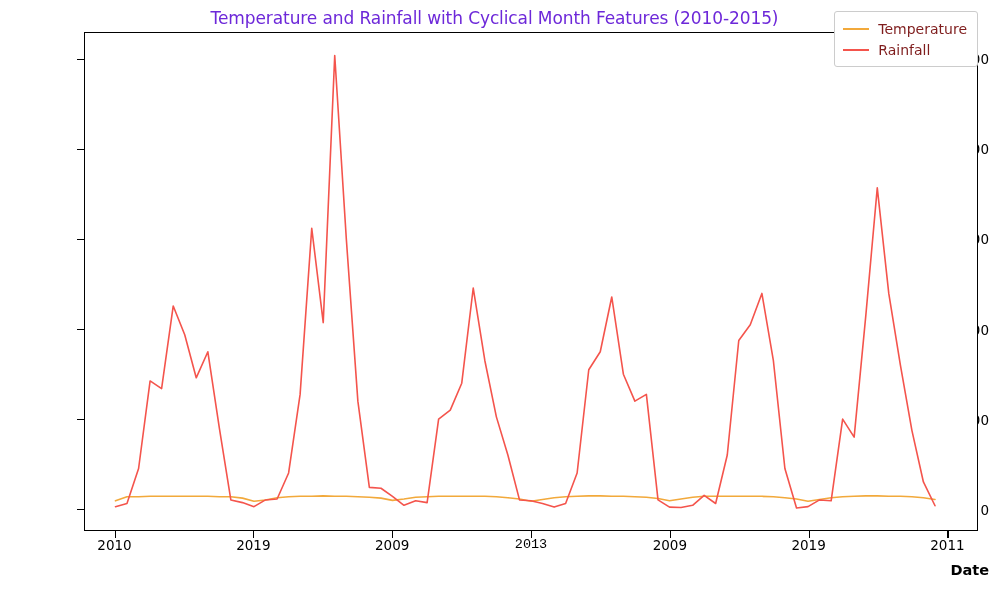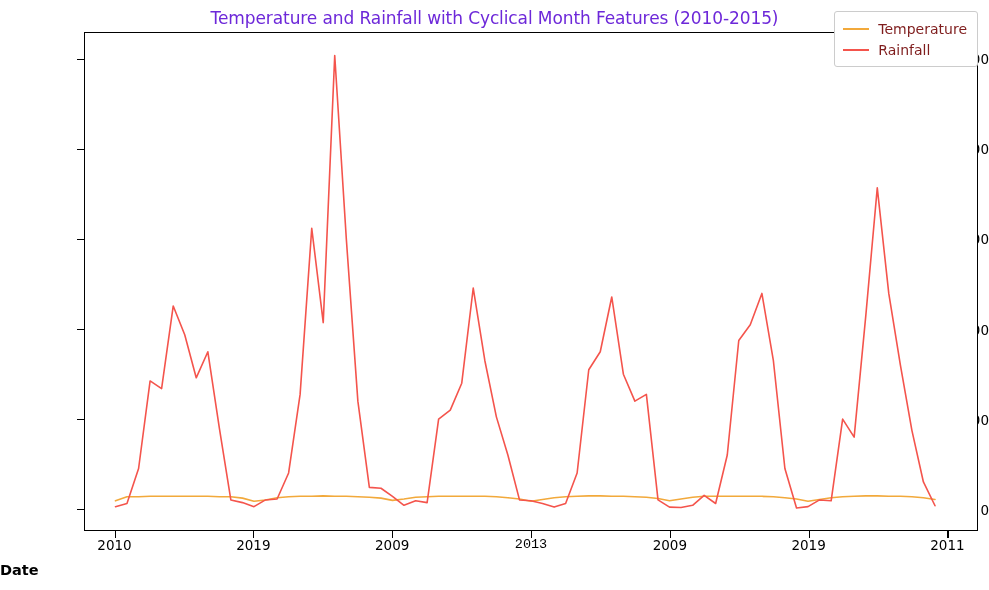--- a/index.html
+++ b/index.html
@@ -86,21 +86,21 @@
     color: #000000;
     transform: rotate(-90deg);
     transform-origin: left top;
     white-space: nowrap;
   }
   #xlabel {
     position: absolute;
     left: 0;
     top: 562px;
     width: 989px;
-    text-align: left;
+    text-align: right;
     font-size: 14.5px;
     font-weight: bold;
     color: #000000;
   }
   #legend {
     position: absolute;
     right: 11px;
     top: 11px;
     background: #ffffff;
     border: 0.9px solid #cccccc;

